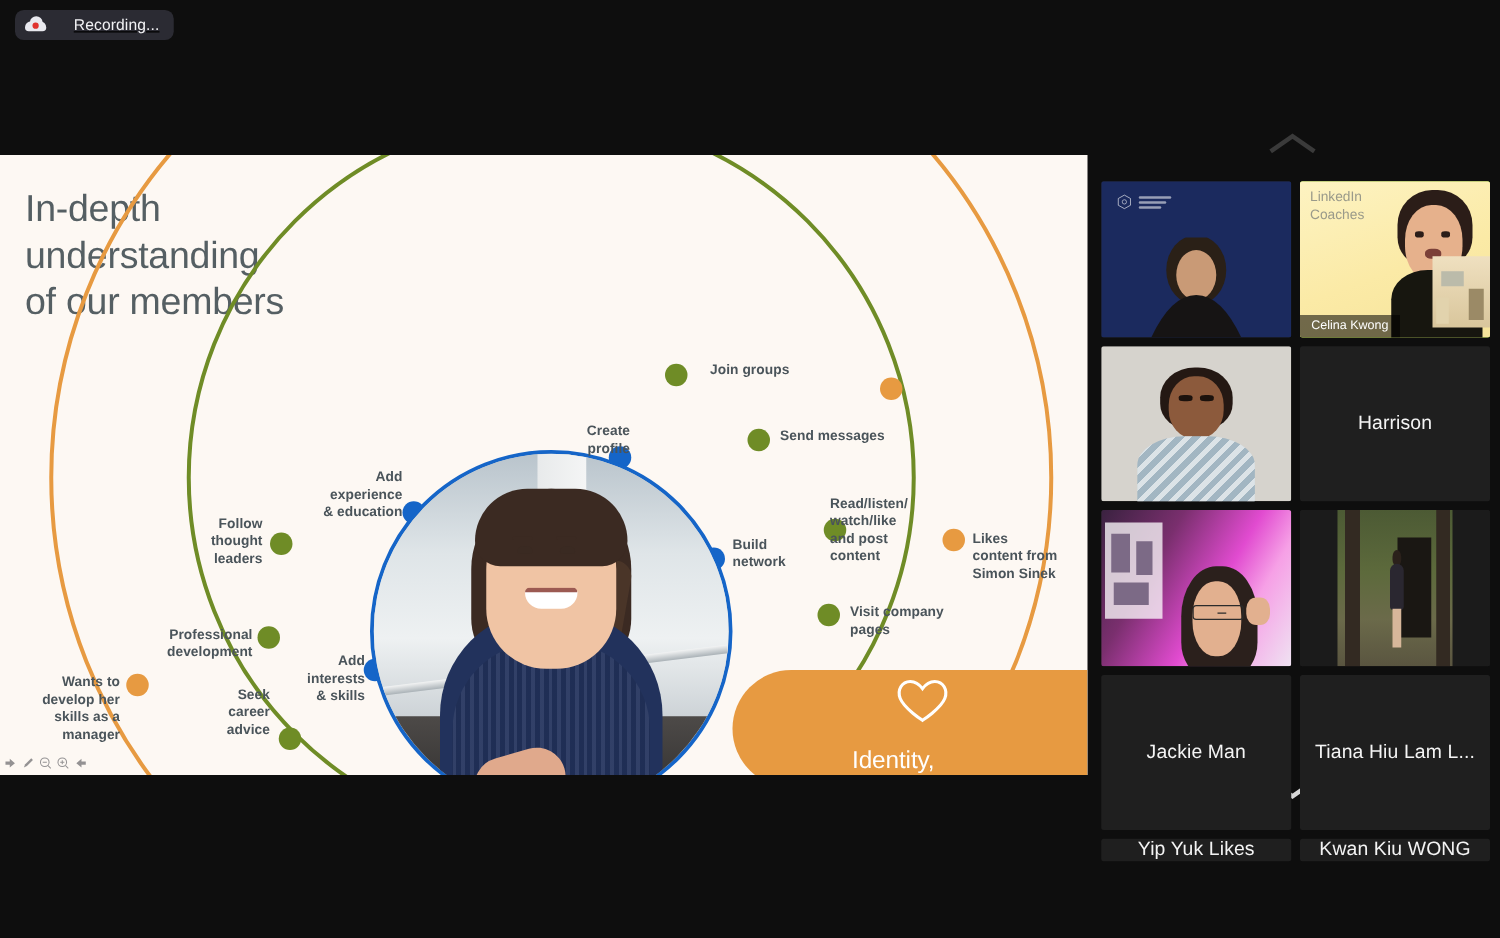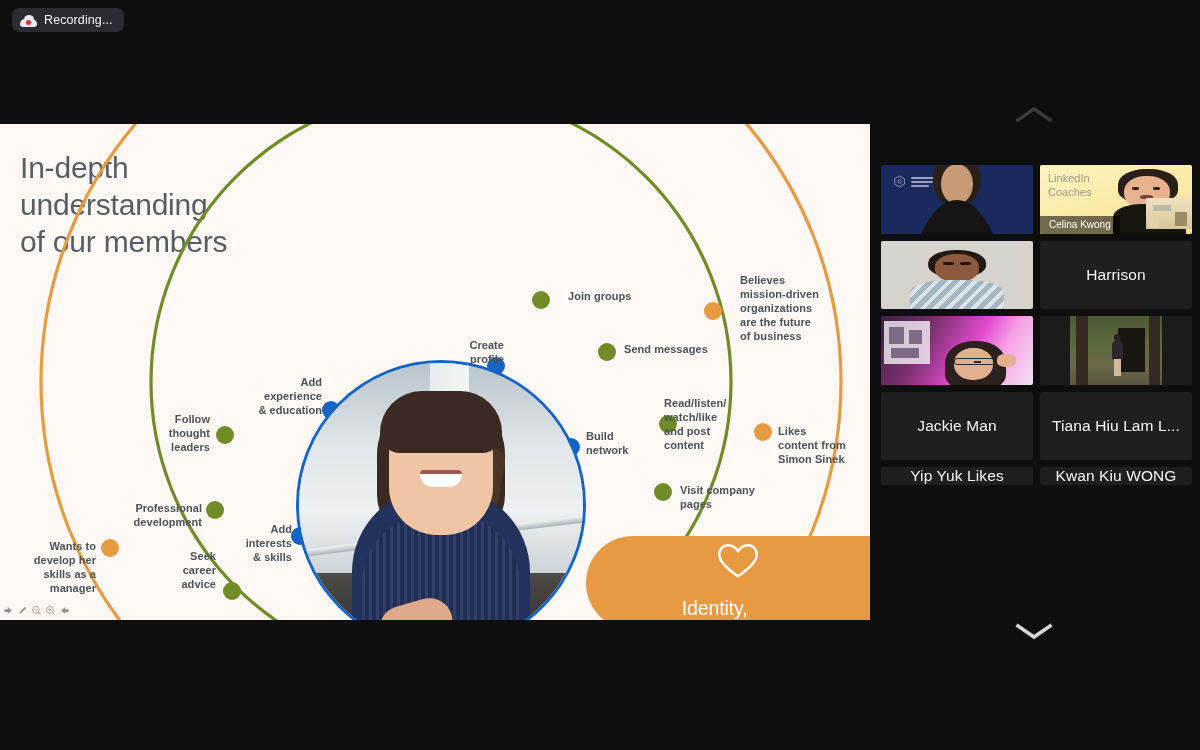--- a/index.html
+++ b/index.html
@@ -7,23 +7,24 @@
     width: 1200px; height: 750px;
     background: #0e0e0e;
     font-family: "Liberation Sans", sans-serif;
     overflow: hidden;
   }
   #app { position: relative; width: 1200px; height: 750px; background: #0e0e0e; }
 
   
   .rec-pill {
     position: absolute; left: 12px; top: 8px;
-    display: flex; align-items: flex-end; gap: 7px;
+    display: flex; align-items: flex-start; gap: 22px;
     background: #2b2b33; border-radius: 7px;
     padding: 5px 11px 5px 8px;
+    text-decoration: underline;
   }
   .rec-cloud { position: relative; width: 17px; height: 12px; }
   .rec-cloud .c-body {
     position: absolute; left: 0; bottom: 0; width: 17px; height: 8px;
     background: #e9e9ef; border-radius: 5px 5px 3px 3px;
   }
   .rec-cloud .c-bump {
     position: absolute; left: 4px; top: 0; width: 10px; height: 9px;
     background: #e9e9ef; border-radius: 50%;
   }
@@ -144,24 +145,23 @@
   .a-ico { width: 11px; height: 11px; color: #55555a; }
 
   
   .chev {
     position: absolute; left: 1010px; width: 48px; height: 22px;
   }
   .chev.up { top: 104px; }
   .chev.down { top: 620px; }
   .grid {
     position: absolute; left: 881px; top: 145px;
-    width: 311px; height: 320px;
+    width: 311px; height: 544px;
     display: grid; grid-template-columns: 152px 152px; grid-template-rows: repeat(4, 1fr);
     gap: 7px;
-    margin-top: 20px;
   }
   .tile {
     position: relative; background: #1f1f1f; border-radius: 2px; overflow: hidden;
     display: flex; align-items: center; justify-content: center;
   }
   .tile-name {
     color: #f4f4f4; font-size: 15.5px; text-align: center;
     padding: 0 5px; letter-spacing: .1px;
   }
   .tile.active { outline: 3px solid #9acd32; outline-offset: -3px; }
@@ -315,25 +315,20 @@
 pages</div>
     <div class="nlabel r" style="left:146px; top:288px; width:64px;">Follow
 thought
 leaders</div>
     <div class="nlabel r" style="left:110px; top:377px; width:92px;">Professional
 development</div>
     <div class="nlabel r" style="left:160px; top:425px; width:56px;">Seek
 career
 advice</div>
 
-    <div class="nlabel l" style="left:740px; top:149px; width:100px;">Believes
-mission-driven
-organizations
-are the future
-of business</div>
     <div class="nlabel l" style="left:778px; top:300px; width:100px;">Likes
 content from
 Simon Sinek</div>
 
     <div class="nlabel r" style="left:22px; top:415px; width:74px;">Wants to
 develop her
 skills as a
 manager</div>
 
     <div class="banner">

